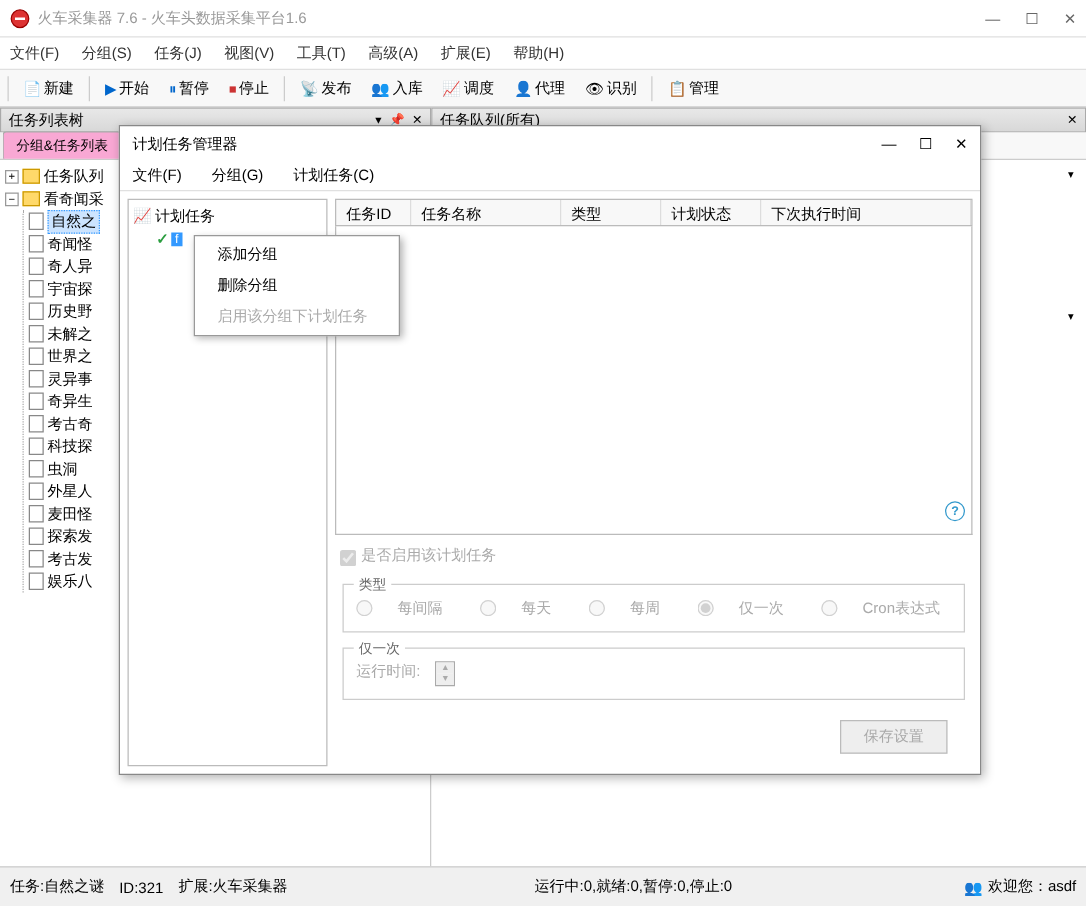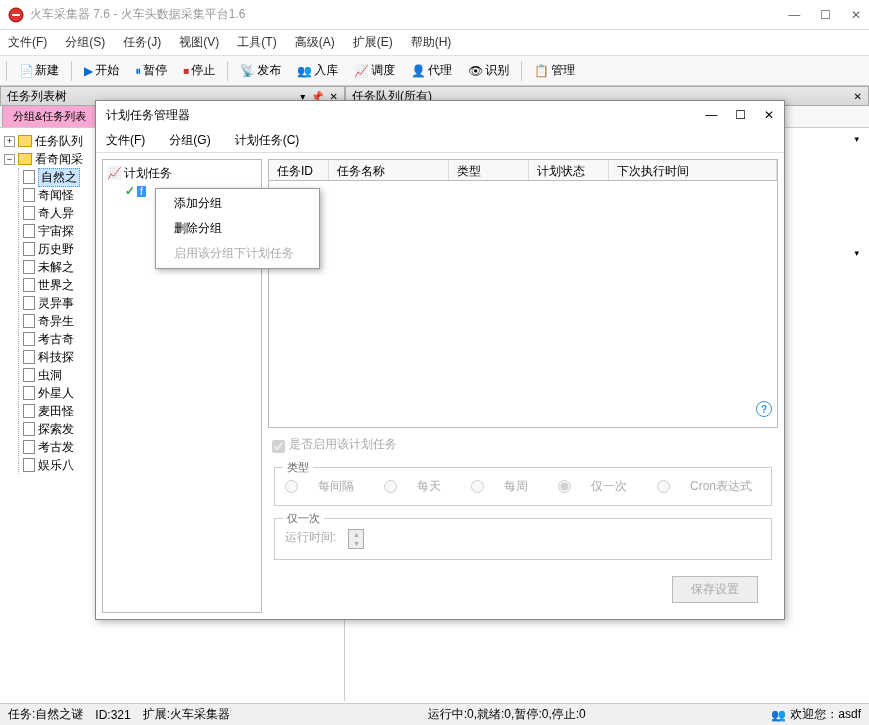--- a/index.html
+++ b/index.html
@@ -34,21 +34,21 @@
 .tree-node { display: flex; align-items: center; height: 18px; white-space: nowrap; }
 .tree-node .toggle { width: 11px; height: 11px; border: 1px solid #999; display: flex; align-items: center; justify-content: center; font-size: 9px; line-height: 1; margin-right: 3px; cursor: pointer; }
 .tree-node .folder { width: 14px; height: 12px; background: #ffd96a; border: 1px solid #cc9900; margin-right: 3px; }
 .tree-node .file { width: 12px; height: 14px; background: #fff; border: 1px solid #888; margin-right: 3px; }
 .tree-node.selected span.label { background: #cce4ff; border: 1px dotted #3399ff; padding: 0 2px; }
 .tree-children { margin-left: 14px; border-left: 1px dotted #aaa; padding-left: 4px; }
 
 .right-grid-header { height: 22px; display: flex; border-bottom: 1px solid #ccc; background: #f8f8f8; }
 .right-grid-header .col { padding: 3px 8px; border-right: 1px solid #ddd; }
 
-.statusbar { position: absolute; bottom: 0; left: 0; right: 0; height: 22px; background: #f0f0f0; border-top: 1px solid #ccc; display: flex; align-items: center; padding: 0 8px; font-size: 11px; }
+.statusbar { position: absolute; bottom: 0; left: 0; right: 0; height: 32px; background: #f0f0f0; border-top: 1px solid #ccc; display: flex; align-items: center; padding: 0 8px; font-size: 11px; }
 .statusbar .seg { margin-right: 12px; }
 .statusbar .spacer { flex: 1; }
 
 
 .modal { position: absolute; left: 95px; top: 100px; width: 690px; height: 520px; background: #fff; border: 1px solid #888; box-shadow: 2px 2px 8px rgba(0,0,0,0.3); display: flex; flex-direction: column; }
 .modal-title { height: 28px; display: flex; align-items: center; padding: 0 10px; }
 .modal-title .t { flex: 1; }
 .modal-title .wc { display: flex; gap: 18px; }
 .modal-title .wc span { cursor: pointer; font-family: Arial; }
 .modal-menu { height: 24px; display: flex; align-items: center; padding: 0 10px; gap: 24px; border-bottom: 1px solid #e0e0e0; }

